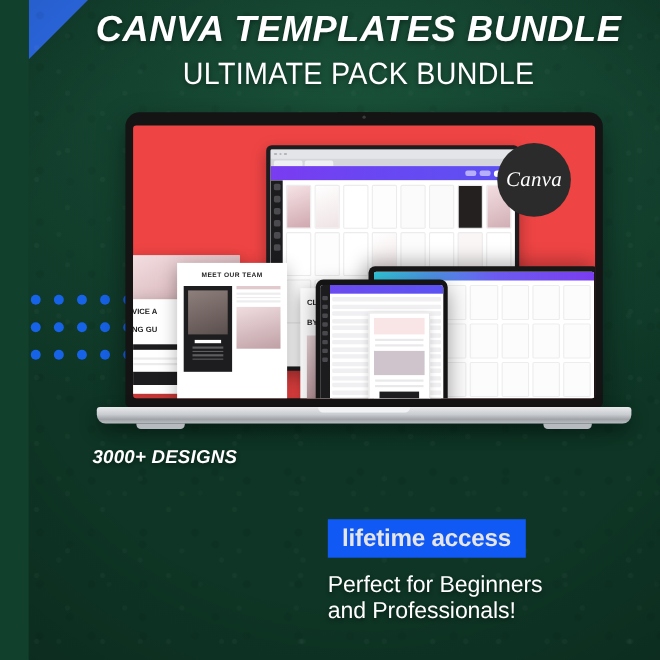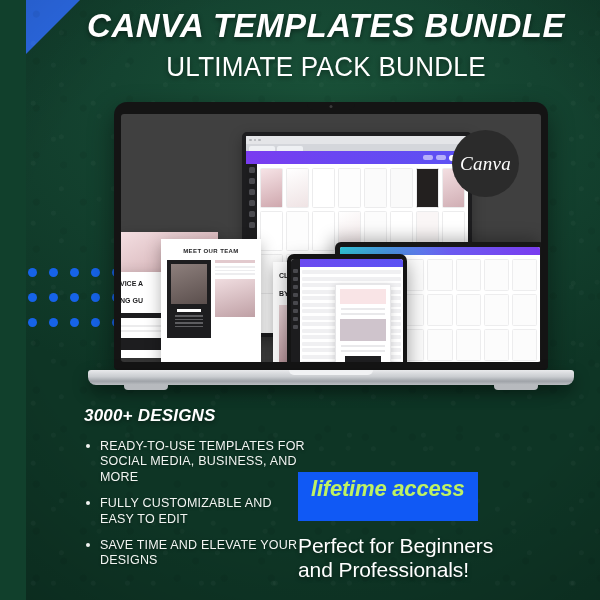--- a/index.html
+++ b/index.html
@@ -71,21 +71,21 @@
     padding:12px 7px 8px 7px; position:relative;
     box-shadow:0 10px 26px rgba(0,0,0,.45);
   }
   .camera{
     position:absolute; top:0; left:50%; transform:translateX(-50%);
     width:48px; height:8px; background:#141414; border-radius:0 0 6px 6px;
   }
   .camera::after{ content:""; position:absolute; top:3px; left:50%; transform:translateX(-50%);
     width:3px; height:3px; border-radius:50%; background:#3a3a3a; }
   .screen{
-    height:248px; background:#404040; border-radius:3px;
+    height:248px; background:#ef4444; border-radius:3px;
     position:relative; overflow:hidden;
   }
   .base{
     width:486px; height:15px; margin:0 0 0 -26px;
     background:linear-gradient(180deg,#e9eaec 0%,#c9ccd0 45%,#9fa3a8 75%,#babdc1 100%);
     border-radius:3px 3px 8px 8px;
     box-shadow:0 7px 16px rgba(0,0,0,.4);
     position:relative;
   }
   .notch{
@@ -208,23 +208,23 @@
     font-size:12.5px; color:#f2f5f2; line-height:1.23; letter-spacing:.2px;
     text-shadow:0 1px 3px rgba(0,0,0,.35);
   }
   ul.bullets li::before{
     content:""; position:absolute; left:2px; top:5px;
     width:4px; height:4px; border-radius:50%; background:#f2f5f2;
   }
 
   .right-copy{ position:absolute; left:272px; top:472px; width:290px; z-index:6;}
   .lifetime{
-    display:inline-block; background:#1059F5; color:#bef264;
+    display:inline-block; background:#1059F5; color:#e5e5e5;
     font-size:22px; font-weight:700; letter-spacing:-.2px;
-    padding:6px 13px 21px; line-height:1;font-style:italic;
+    padding:6px 13px 7px; line-height:1;
   }
   .perfect{
     margin-top:13px; font-size:21px; color:#fff; line-height:1.16;
     letter-spacing:-.1px; text-shadow:0 2px 4px rgba(0,0,0,.4);
   }
 </style>
 </head>
 <body>
 
 <div id="stage">
@@ -435,25 +435,20 @@
     </div>
     <div class="base">
       <div class="notch"></div>
       <div class="foot l"></div>
       <div class="foot r"></div>
     </div>
   </div>
 
   <div class="copy">
     <div class="headline">3000+ DESIGNS</div>
-    <ul class="bullets">
-      <li>READY-TO-USE TEMPLATES FOR SOCIAL MEDIA, BUSINESS, AND MORE</li>
-      <li>FULLY CUSTOMIZABLE AND EASY TO EDIT</li>
-      <li>SAVE TIME AND ELEVATE YOUR DESIGNS</li>
-    </ul>
   </div>
 
   <div class="right-copy">
     <div class="lifetime">lifetime access</div>
     <div class="perfect">
       <div>Perfect for Beginners</div>
       <div>and Professionals!</div>
     </div>
   </div>
 

